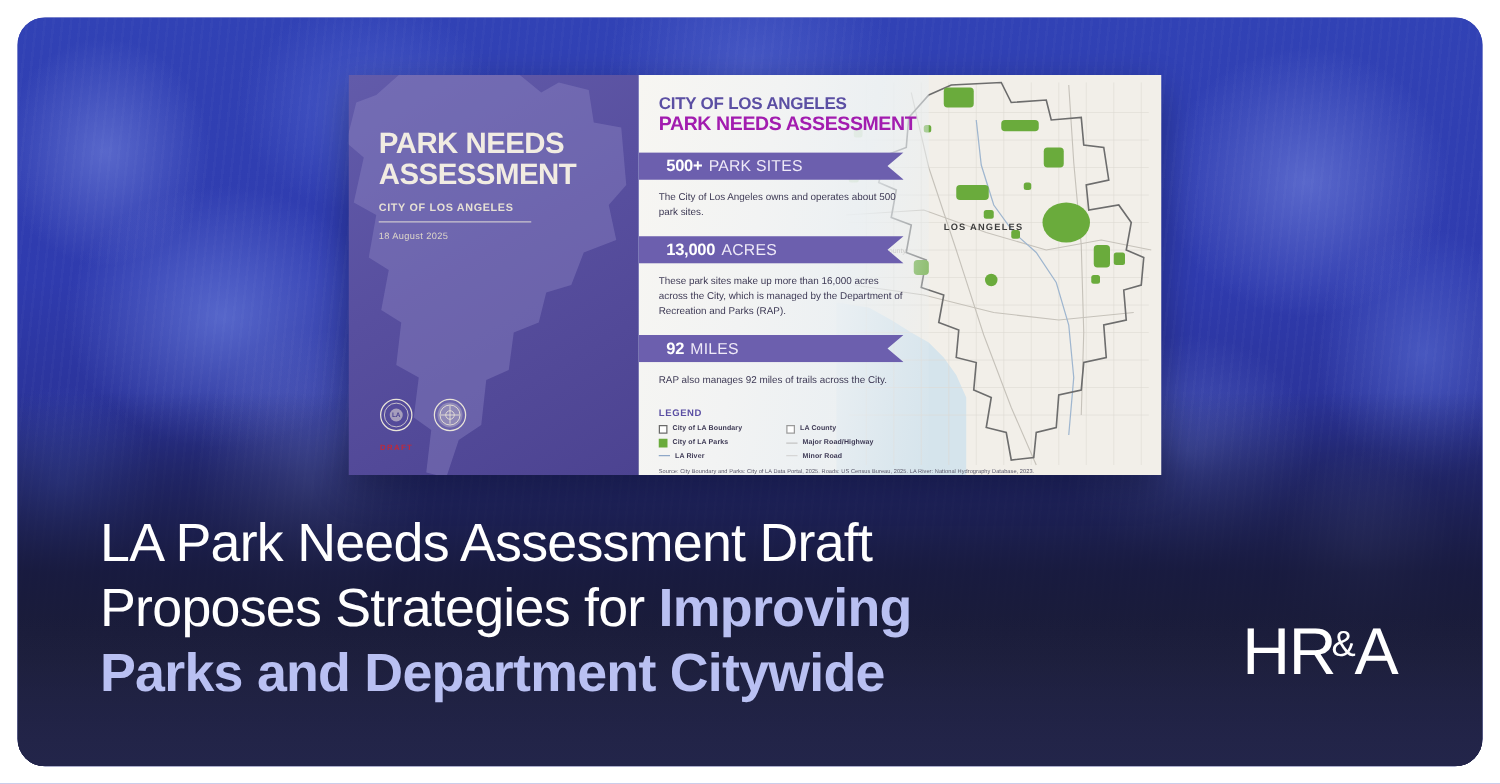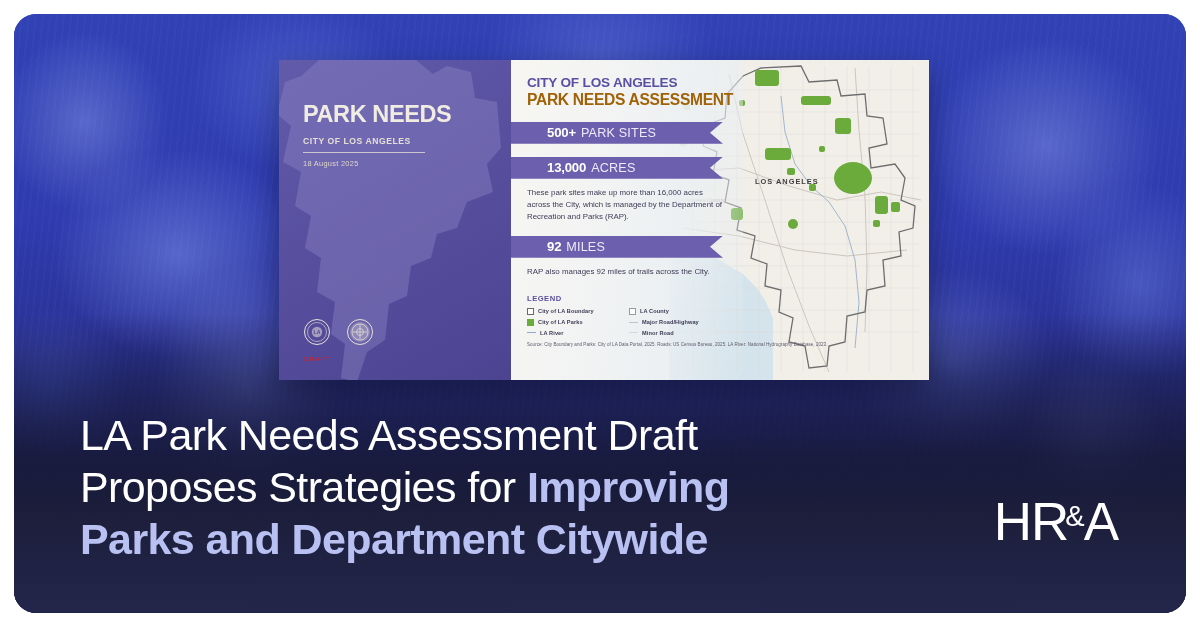--- a/index.html
+++ b/index.html
@@ -93,28 +93,28 @@
     background:#f4f2ee; overflow:hidden;
   }
   .info-map { position:absolute; right:0; top:0; width:260px; height:320px; }
   .info-fade {
     position:absolute; left:0; top:0; width:232px; height:100%;
     background:linear-gradient(100deg, #f7f6f2 0%, #f2f3f3 40%, rgba(235,240,243,.90) 68%, rgba(232,238,242,.35) 88%, rgba(232,238,242,0) 100%);
   }
   .info-body { position:relative; padding:16px 0 0 16px; width:260px; }
 
   .info-kicker { color:#5b4fa3; font-size:13.6px; font-weight:bold; letter-spacing:-0.2px; line-height:1.1; }
-  .info-head   { color:#a16207; font-size:15.6px; font-weight:bold; letter-spacing:-0.3px; line-height:1.08; margin-top:1px; }
+  .info-head   { color:#a21caf; font-size:15.6px; font-weight:bold; letter-spacing:-0.3px; line-height:1.08; margin-top:1px; }
 
   .stat-block { margin-top:13px; }
   .banner {
     position:relative; height:22px; width:212px;
     background:#6c5fae;
     display:flex; align-items:center;
-    margin-left:-16px; padding-left:36px;
+    margin-left:-16px; padding-left:22px;
     clip-path:polygon(0 0, 100% 0, calc(100% - 13px) 50%, 100% 100%, 0 100%);
   }
   .banner-num { color:#ffffff; font-weight:bold; font-size:13.2px; letter-spacing:-0.2px; }
   .banner-lbl { color:#efeaf8; font-size:12.6px; letter-spacing:.2px; margin-left:5px; }
   .stat-text {
     margin-top:8px; color:#3e3a55; font-size:7.9px; line-height:1.52; width:196px;
   }
 
   
   .legend { margin-top:16px; width:214px; }
@@ -162,20 +162,21 @@
       <svg class="cover-map-silhouette" viewBox="0 0 270 340">
         <path fill="#8d86c4" d="M58 8 L150 4 L172 22 L186 14 L210 20 L214 46 L236 50 L240 96 L226 112 L232 140
           L206 150 L196 176 L176 182 L170 206 L150 214 L146 244 L128 252 L124 288 L106 300 L96 330 L80 326
           L84 292 L70 282 L74 250 L56 240 L60 206 L44 196 L50 164 L34 154 L40 120 L22 110 L30 74 L16 62
           L24 30 L40 24 Z"></path>
       </svg>
 
       <div class="cover-inner">
         <div class="cover-title">
           <div>PARK NEEDS</div>
+          <div>ASSESSMENT</div>
         </div>
         <div class="cover-sub">CITY OF LOS ANGELES</div>
         <div class="cover-rule"></div>
         <div class="cover-date">18 August 2025</div>
       </div>
 
       <div class="cover-logos">
         <span class="seal">
           <svg width="28" height="28" viewBox="0 0 28 28">
             <circle cx="14" cy="14" r="12.5" fill="none" stroke="#e9e4d8" stroke-width="1"></circle>
@@ -252,20 +253,21 @@
 
       <div class="info-body">
         <div class="info-kicker">CITY OF LOS ANGELES</div>
         <div class="info-head">PARK NEEDS ASSESSMENT</div>
 
         <div class="stat-block">
           <div class="banner">
             <span class="banner-num">500+</span>
             <span class="banner-lbl">PARK SITES</span>
           </div>
+          <div class="stat-text">The City of Los Angeles owns and operates about 500 park sites.</div>
         </div>
 
         <div class="stat-block">
           <div class="banner">
             <span class="banner-num">13,000</span>
             <span class="banner-lbl">ACRES</span>
           </div>
           <div class="stat-text">These park sites make up more than 16,000 acres across the City, which is managed by the Department of Recreation and Parks (RAP).</div>
         </div>
 

